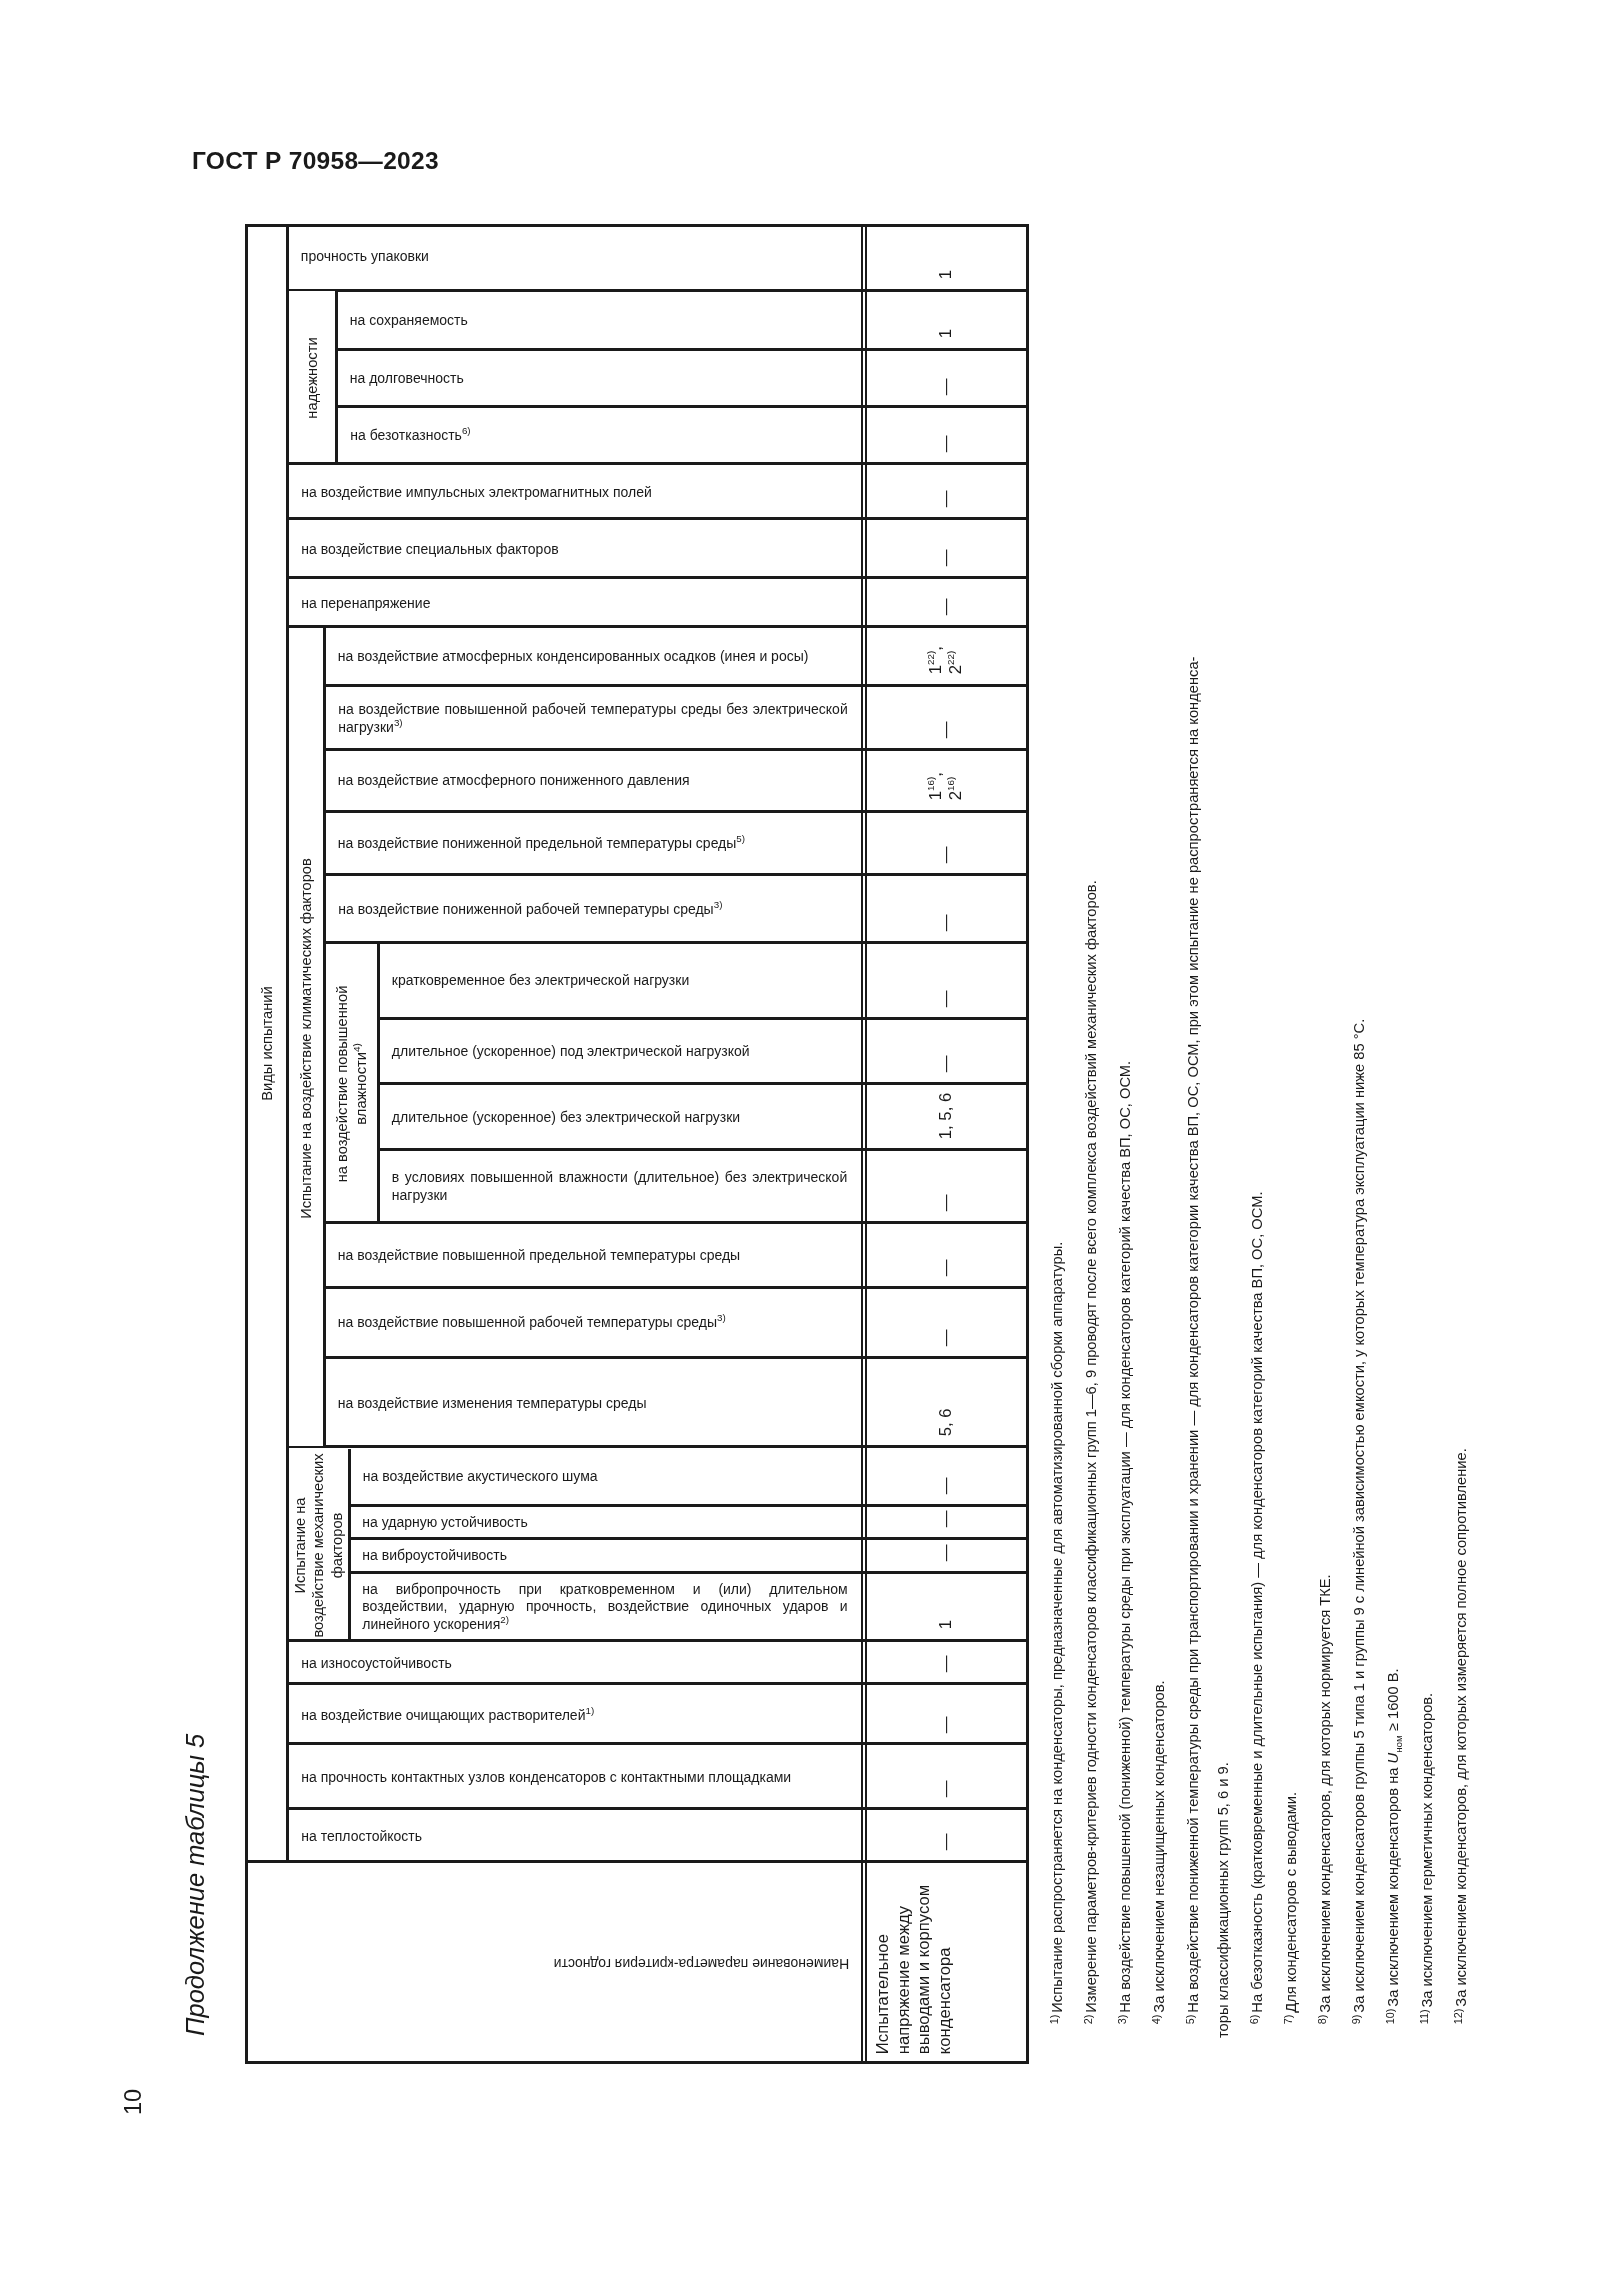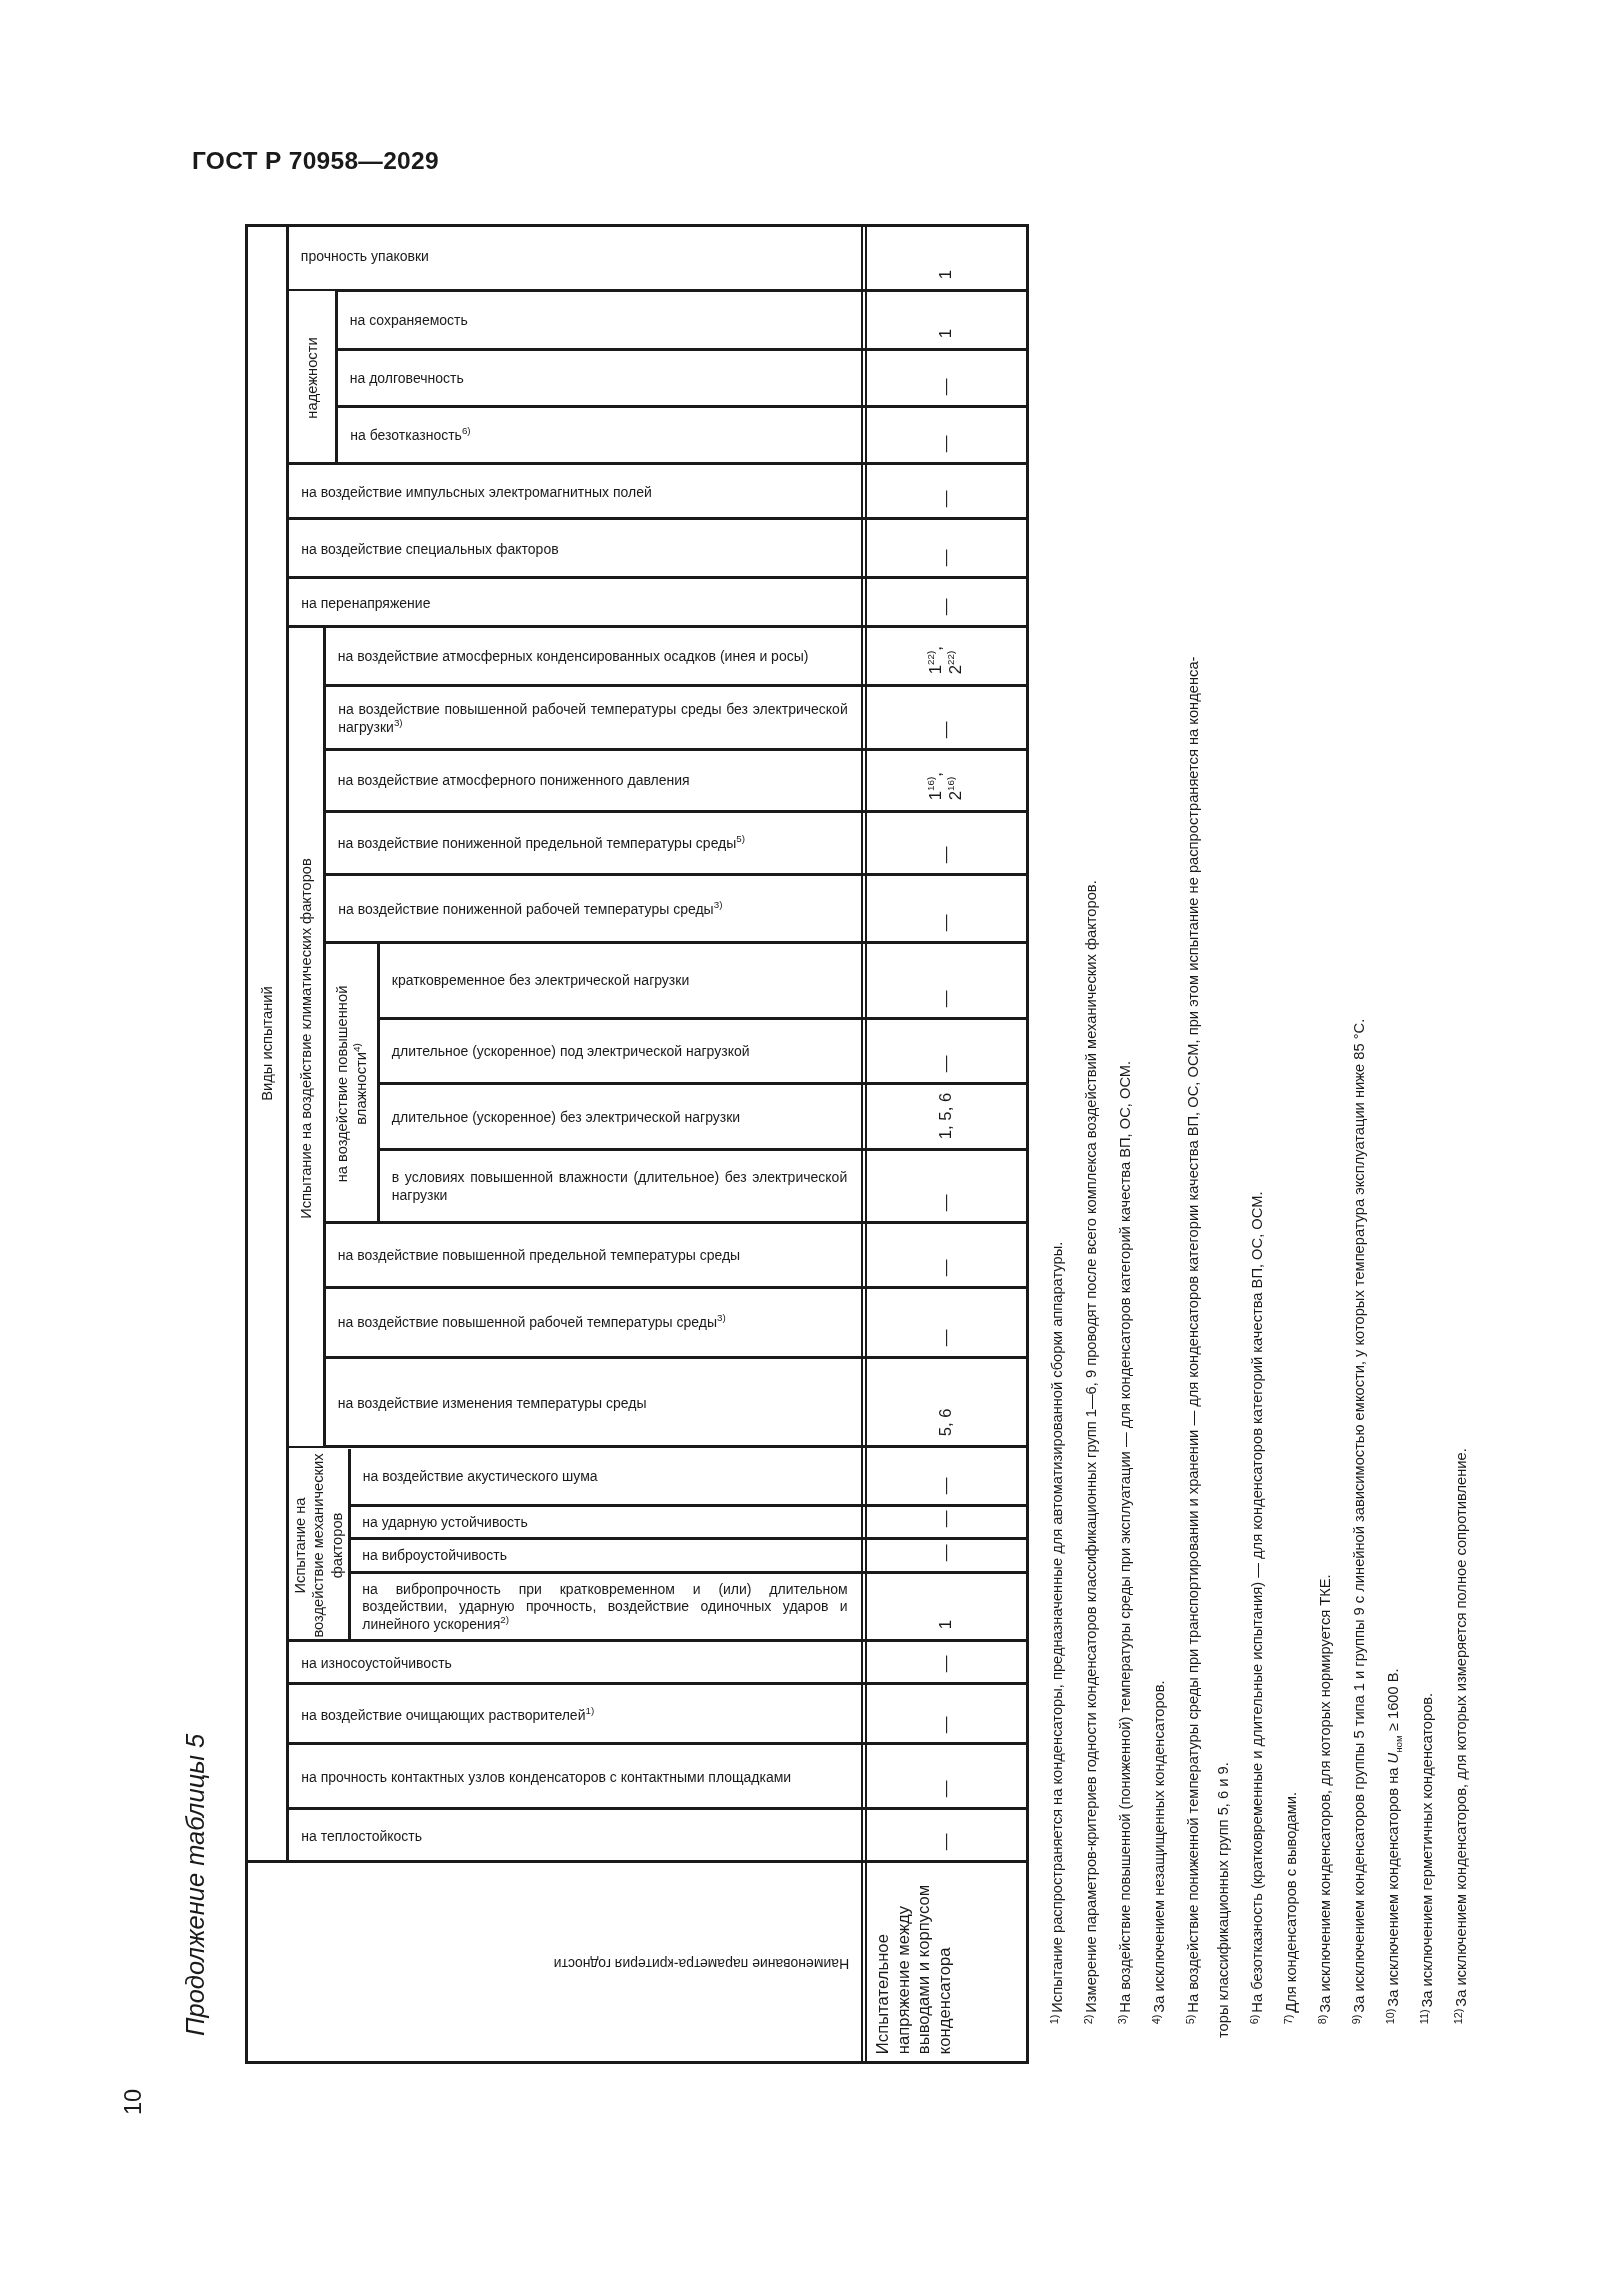--- a/index.html
+++ b/index.html
@@ -17,21 +17,21 @@
   .val { display:flex; align-items:center; justify-content:flex-start; padding-left:9.8px; font-size:16.7px; line-height:19.6px; }
   sup { font-size:9.8px; line-height:0; }
   sub { font-size:9.8px; line-height:0; }
   .footnotes { position:absolute; font-size:14.7px; line-height:31px; }
   .fn { white-space:nowrap; }
   .fn .num { font-size:10.8px; vertical-align:3.9px; margin-right:2px; }
 </style>
 </head>
 <body>
 
-<div class="page-header">ГОСТ Р 70958—2029</div>
+<div class="page-header">ГОСТ Р 70958—2023</div>
 
 <div class="sheet">
 
   <div class="page-number" style="left:178px; top:120px; transform:none;">10</div>
   <div class="caption" style="left:257px; top:181px;">Продолжение таблицы 5</div>
 
   <div id="table" class="abs" style="left:229px; top:245px; width:1840px; height:1186px;">
       <div class="frame-line" style="left: 0px; top: 0px; width: 1840px; height: 2.9px;"></div>
       <div class="frame-line" style="left: 0px; top: 781px; width: 1840px; height: 2.9px;"></div>
       <div class="frame-line" style="left: 0px; top: 0px; width: 2.9px; height: 782px;"></div>

